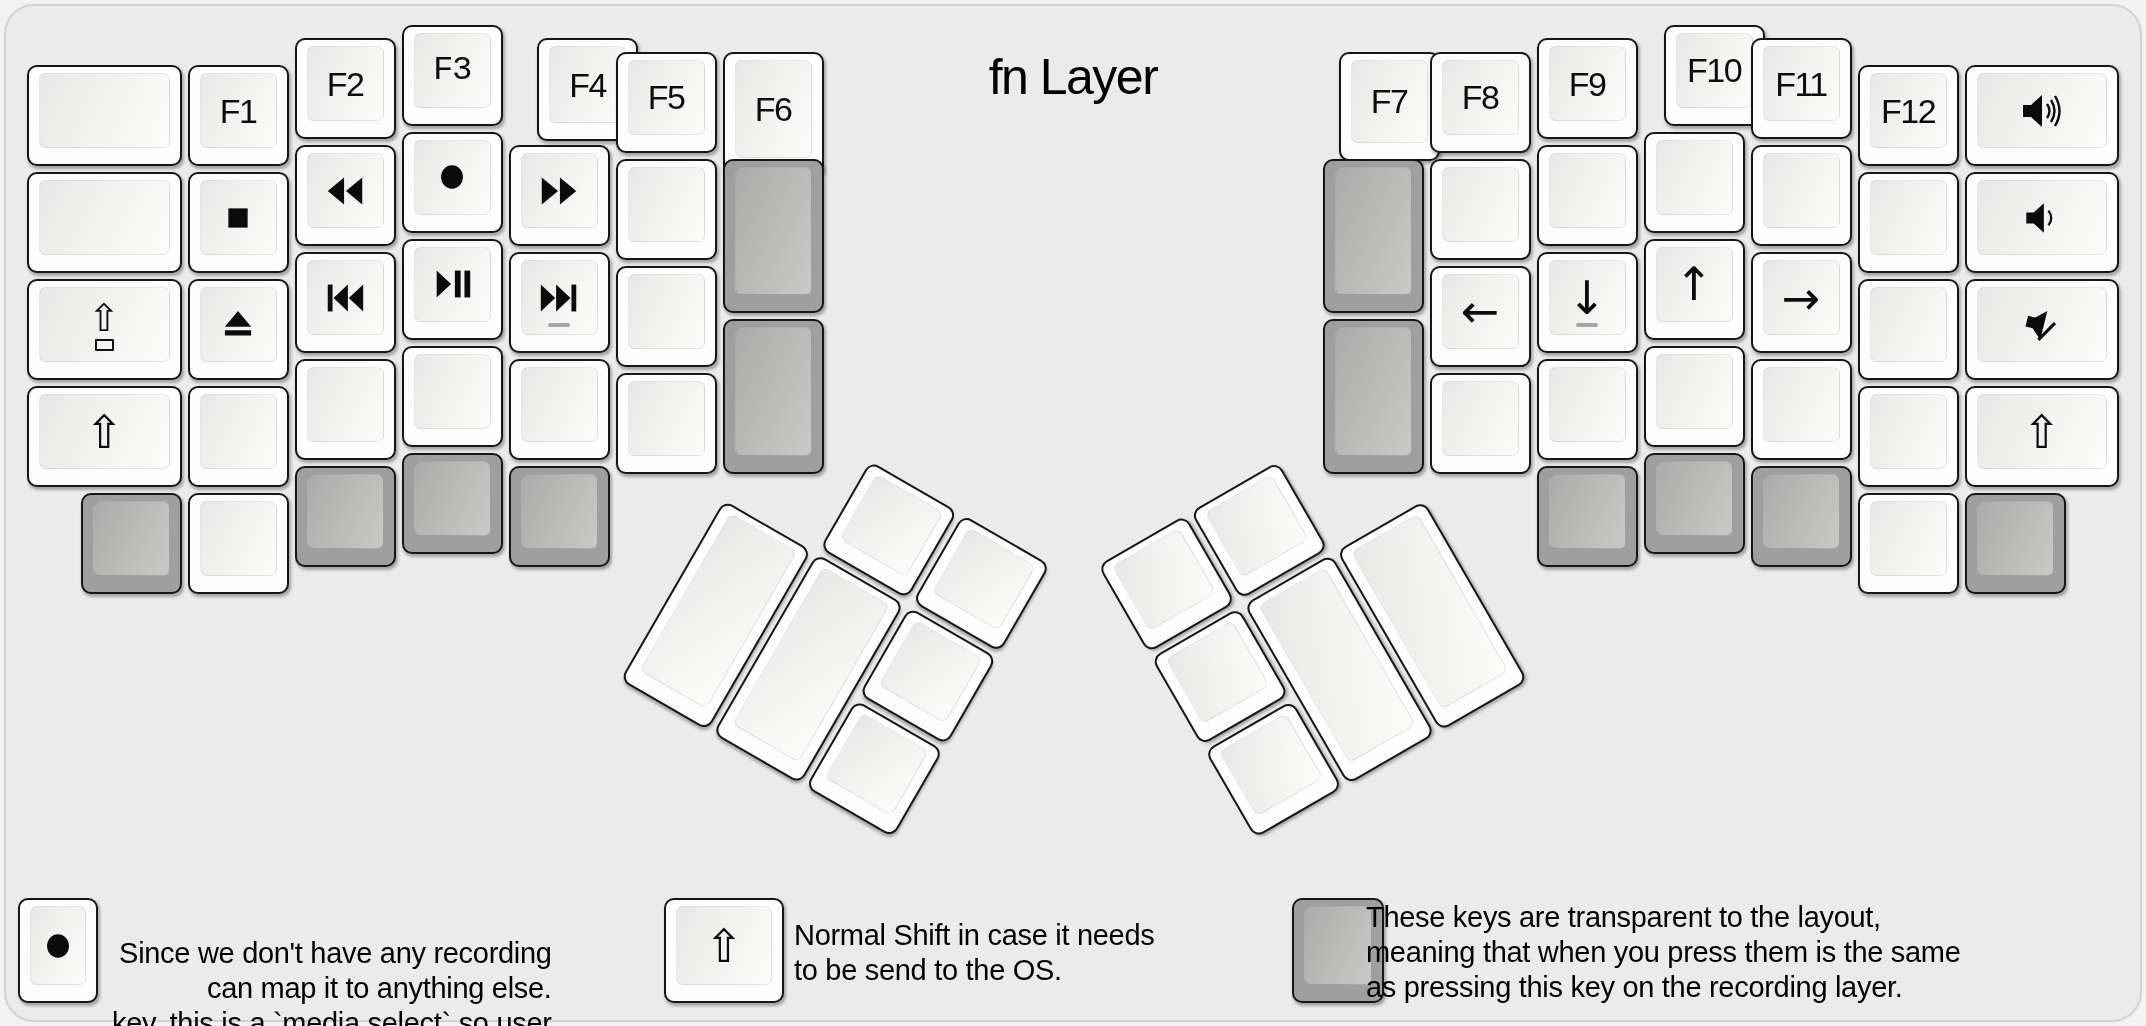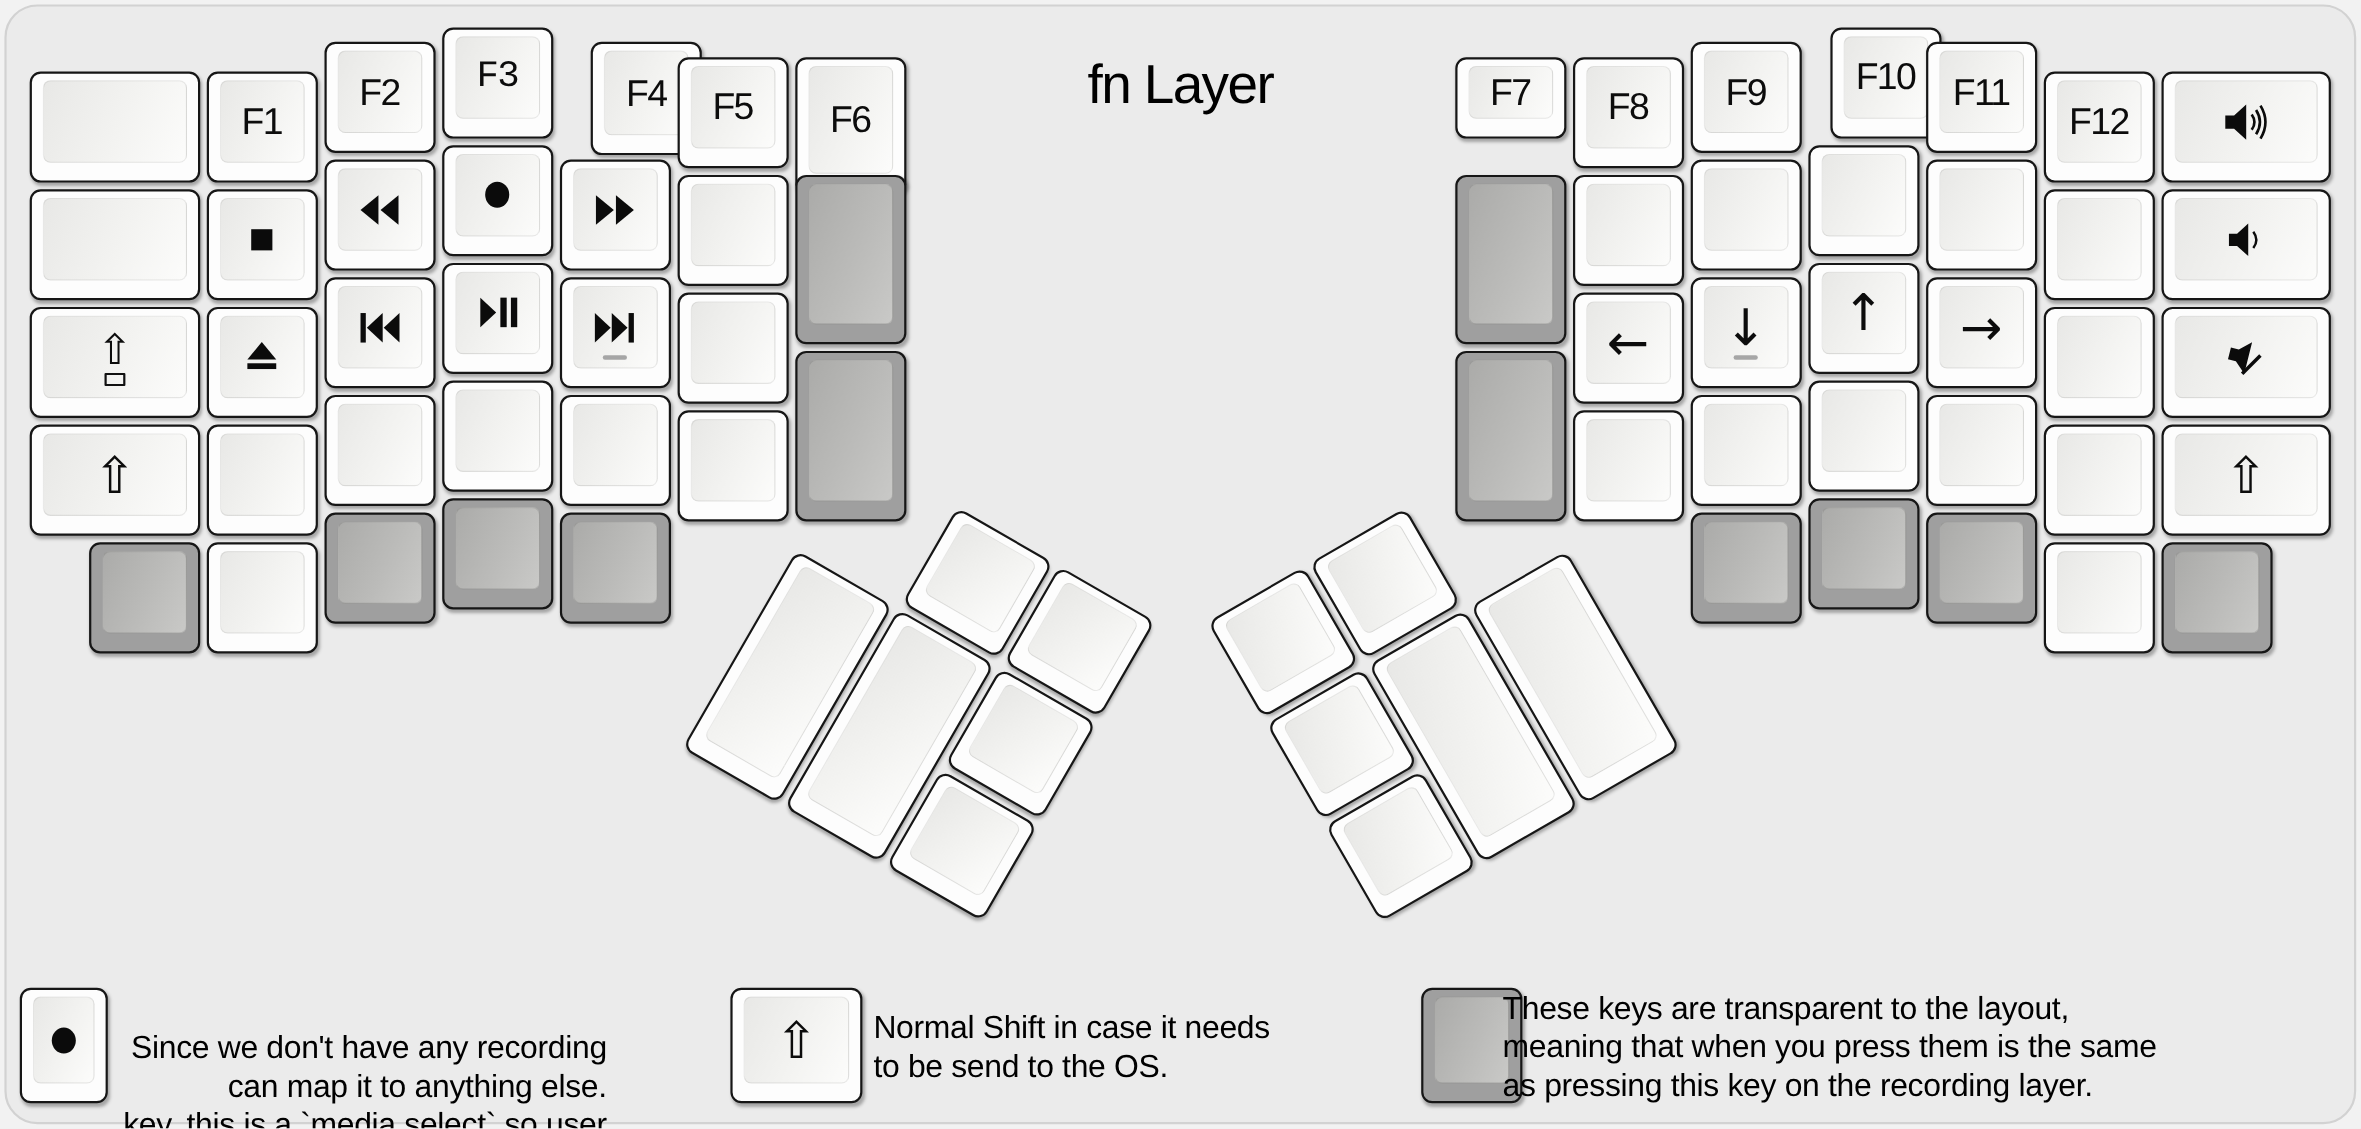--- a/index.html
+++ b/index.html
@@ -202,21 +202,21 @@
         </div>
       </div>
       <div class="key gray" style="left: 698.5px; top: 96.625px; width: 101px; height: 154.5px;">
         <div class="top"></div>
       </div>
       <div class="key gray" style="left: 698.5px; top: 257.125px; width: 101px; height: 154.5px;">
         <div class="top"></div>
       </div>
     </div>
   <div class="group" id="grp-R" style="left: 1319.5px; top: 62px;">
-      <div class="key" style="left: 3px; top: -10.375px; width: 101px; height: 74px; text-align: center;">
+      <div class="key" style="left: 19px; top: -10.375px; width: 101px; height: 109px; text-align: center;">
         <div class="top">
           <span class="lbl">F7</span>
         </div>
       </div>
       <div class="key gray" style="left: 3px; top: 96.625px; width: 101px; height: 154.5px;">
         <div class="top"></div>
       </div>
       <div class="key gray" style="left: 3px; top: 257.125px; width: 101px; height: 154.5px;">
         <div class="top"></div>
       </div>

